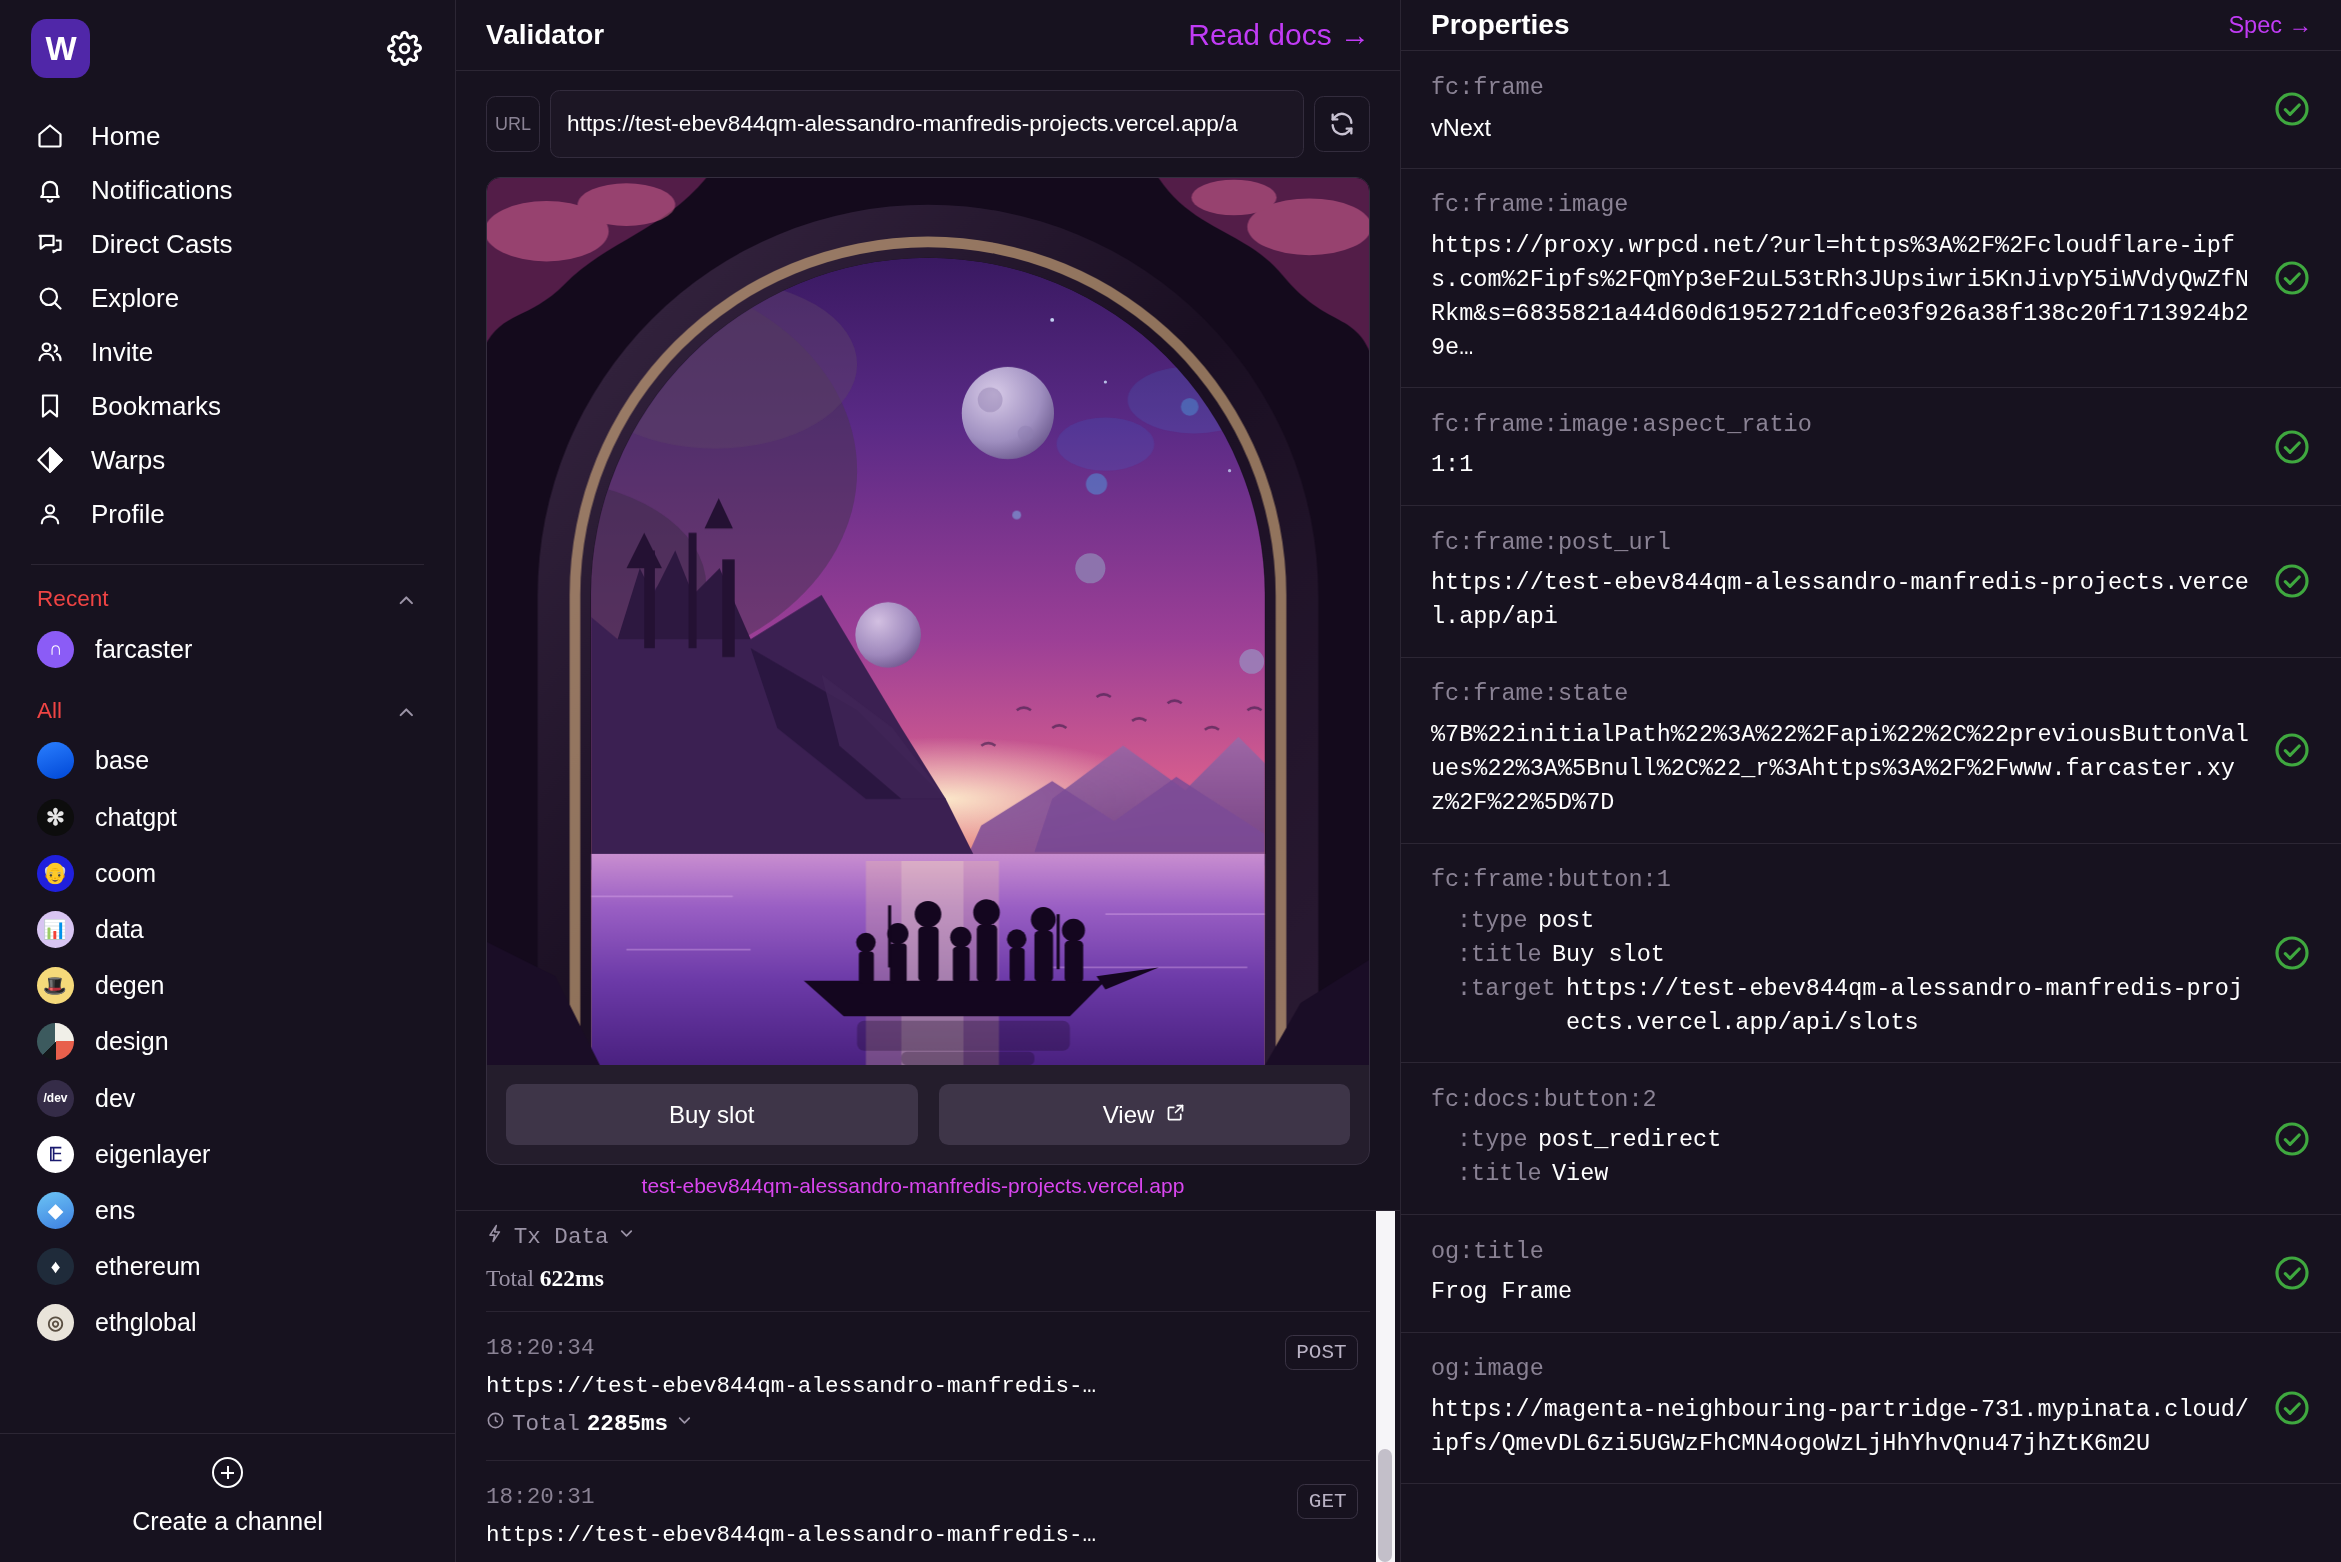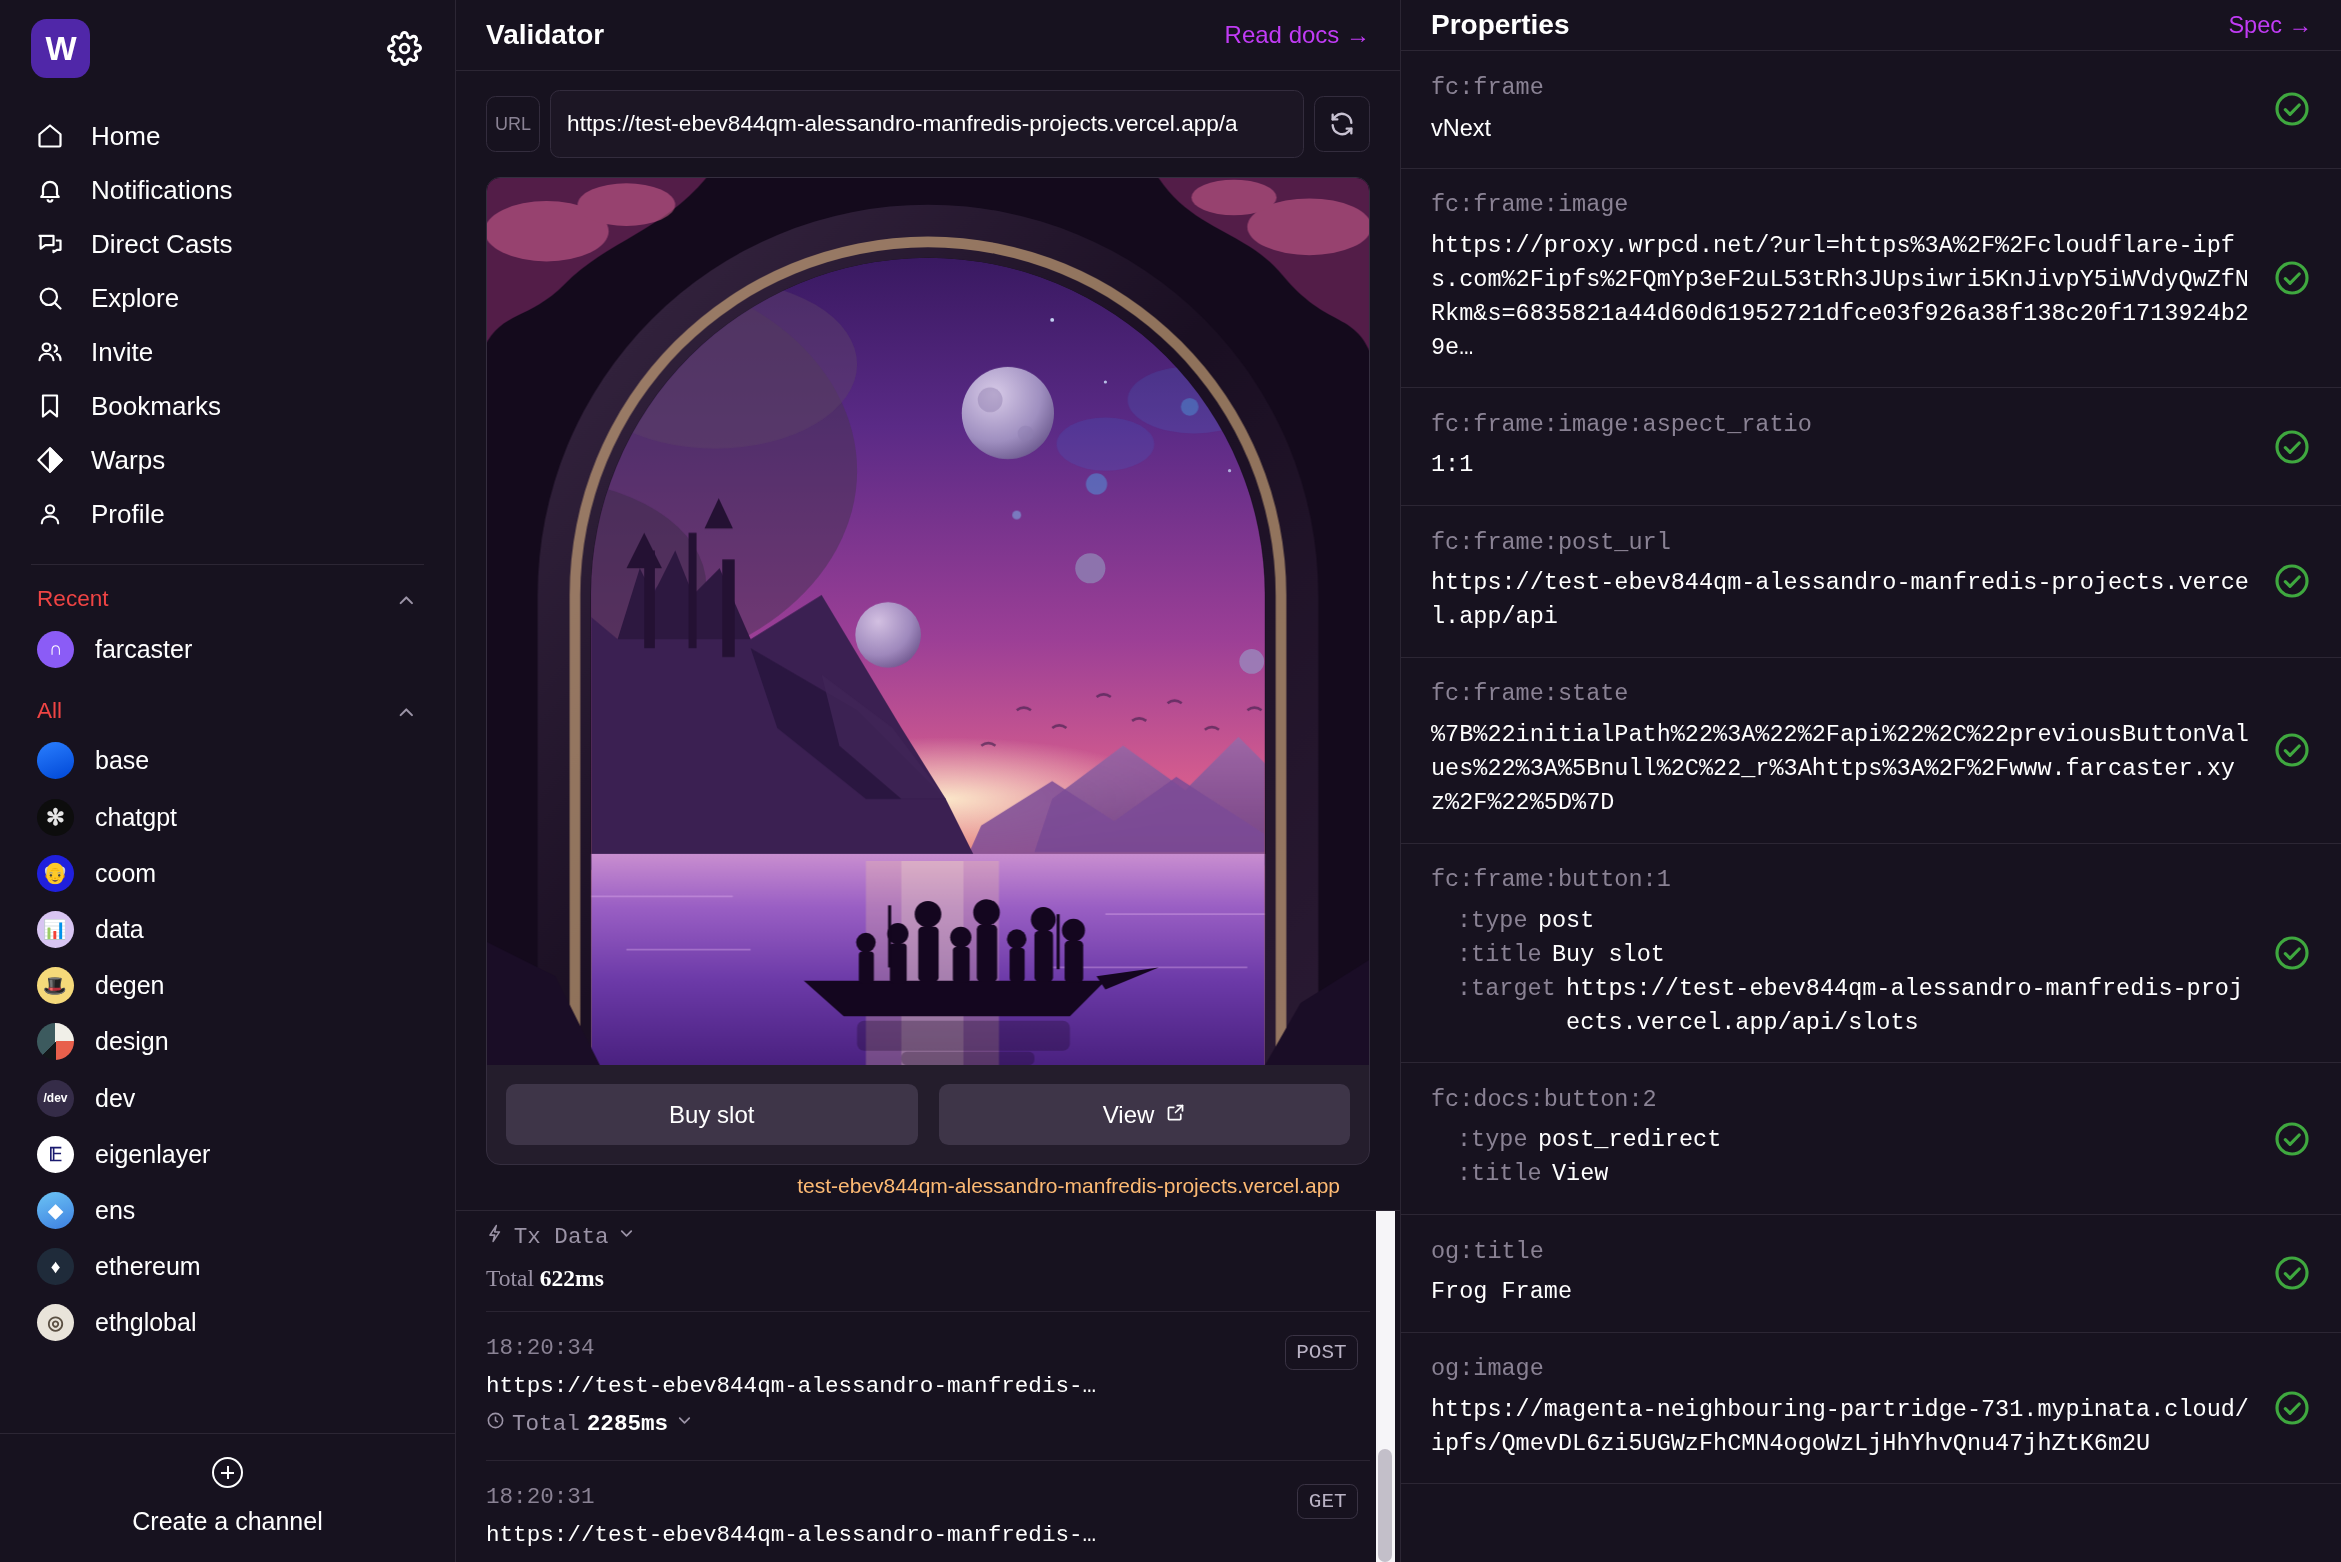--- a/index.html
+++ b/index.html
@@ -83,21 +83,21 @@
     border-right: 1.7px solid #2c2634;
     display: flex; flex-direction: column;
     position: relative;
   }
   .center-head {
     height: 71px; flex: none;
     display: flex; align-items: center;
     padding: 0 30px; border-bottom: 1.7px solid #2c2634;
   }
   .center-head h1 { font-size: 28px; color: #fff; font-weight: 700; }
-  .readdocs { margin-left: auto; color: #c13bf5; font-size: 24px; }
+  .readdocs { margin-left: auto; color: #c13bf5; font-size: 30px; }
 
   .url-bar { display: flex; align-items: center; gap: 10.4px; padding: 19px 30px; flex:none; }
   .url-tag {
     width: 54px; height: 56px; border: 1.7px solid #332c3d; border-radius: 9.6px;
     display: flex; align-items:center; justify-content:center;
     color: #8a8294; font-size: 18px;
   }
   .url-input {
     flex: 1; height: 68px; border: 1.7px solid #332c3d; border-radius: 9.6px;
     background: #1c1624; color: #fff; font-size: 22.6px;
@@ -121,21 +121,21 @@
     background: #0d0512;
   }
   .frame-btns { display: flex; gap: 21px; padding: 19px; }
   .frame-btn {
     flex: 1; height: 61px; border-radius: 9.6px;
     background: #3e3548; color: #fff; font-size: 24px;
     display: flex; align-items:center; justify-content:center; gap: 10.4px;
   }
   .frame-btn svg { width: 21px; height: 21px; }
   .frame-host {
-    text-align: right; color: #fdba74; font-size: 21px;
+    text-align: center; color: #d946ef; font-size: 21px;
     padding: 8.7px 30px 0 0;
   }
 
   
   .logpanel {
     margin-top: 12px; flex: 1; min-height: 0;
     border-top: 1.7px solid #2c2634; position: relative; overflow: hidden;
   }
   .logrow { padding: 12px 30px 0 30px; }
   .txdata { display:flex; align-items:center; gap: 8.7px; color:#9b93a6; font-size:22.6px;

